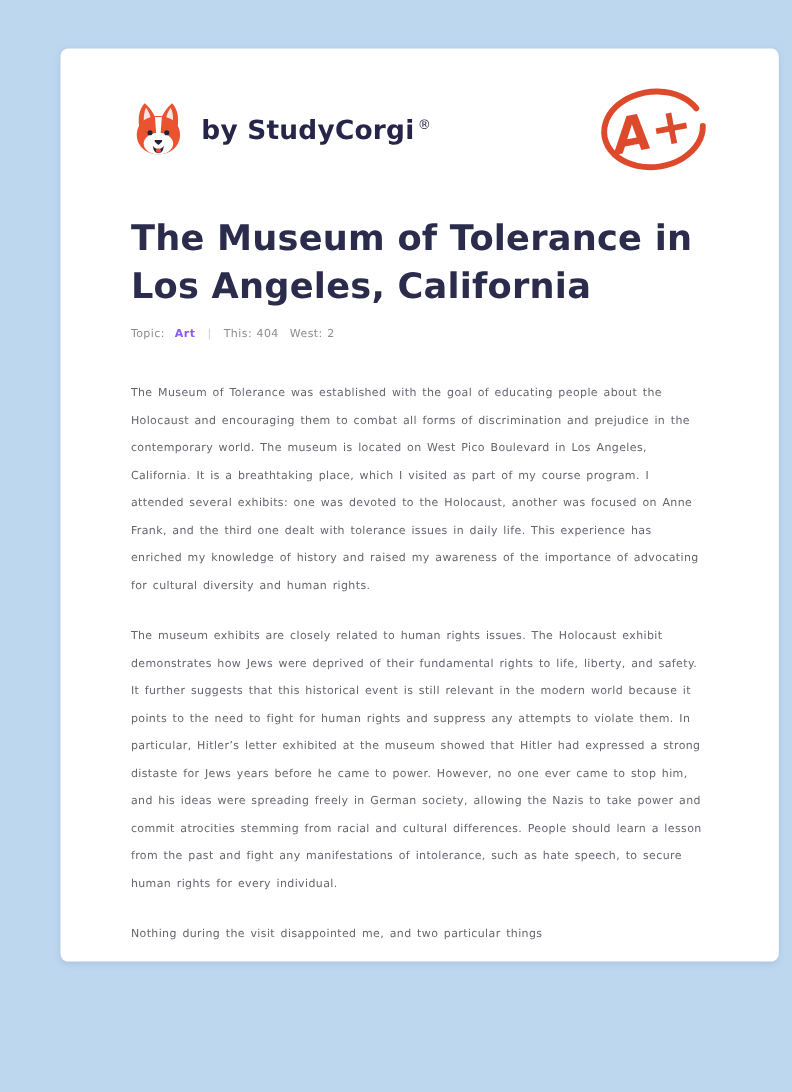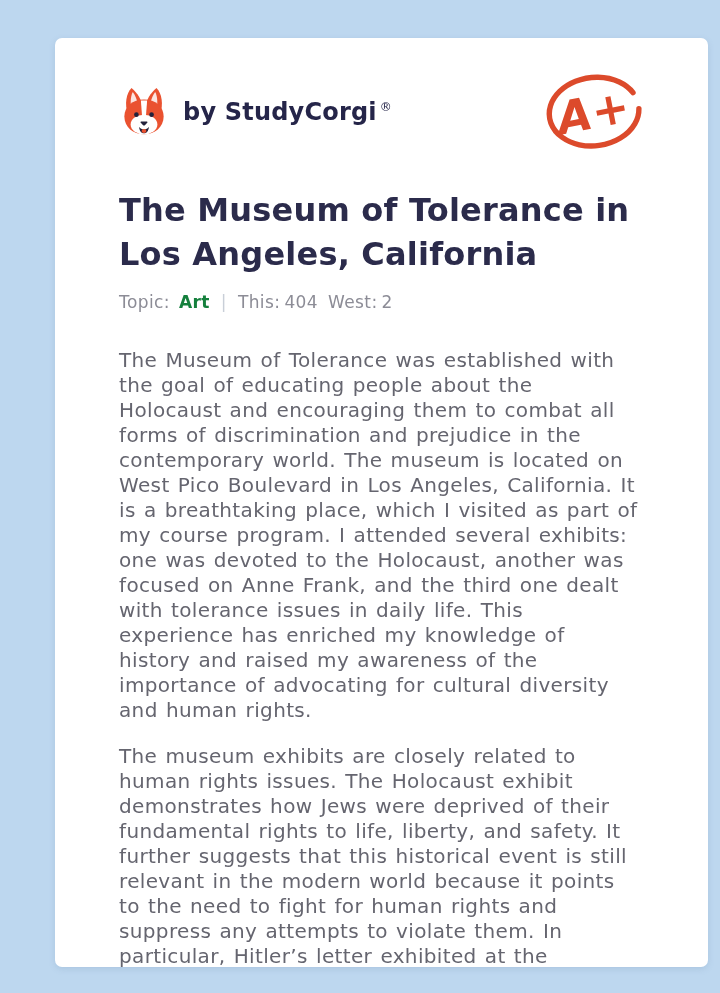--- a/index.html
+++ b/index.html
@@ -14,23 +14,23 @@
   }
   .page {
     position: relative;
     width: 720px;
     height: 993px;
     background: #BDD7EF;
   }
   .card {
     position: absolute;
     left: 55px;
-    top: 38px;
+    top: 44px;
     width: 653px;
-    height: 929px;
+    height: 830px;
     background: #FFFFFF;
     border-radius: 7px;
     box-shadow: 0 2px 6px rgba(90,120,160,0.18);
     padding: 24px 62px 0 64px;
     overflow: hidden;
   }
   .header-row {
     display: flex;
     align-items: center;
     justify-content: space-between;
@@ -60,41 +60,41 @@
   h1.title {
     margin: 26px 0 16px 0;
     font-size: 32px;
     line-height: 44px;
     font-weight: 700;
     color: #2B2B4B;
     letter-spacing: 0.2px;
     max-width: 545px;
   }
   .meta {
-    font-size: 17px;
+    font-size: 10px;
     color: #8C8C96;
     letter-spacing: 0.4px;
     margin-bottom: 36px;
     display: flex;
     align-items: center;
   }
   .meta .topic-value {
-    color: #15803d;
+    color: #8b5cf6;
     font-weight: 700;
     margin-left: 5px;
   }
   .meta .sep {
     color: #C9CFD8;
     margin: 0 11px;
   }
   .meta .m-label { margin-right: 4px; }
   .meta .m-gap { margin-left: 10px; }
   .body-text p {
     margin: 0 0 21px 0;
-    font-size: 20px;
+    font-size: 10px;
     line-height: 25px;
     color: #65656F;
     letter-spacing: 0.35px;
     word-spacing: 1.5px;
     max-width: 522px;
   }
 </style>
 </head>
 <body>
 

